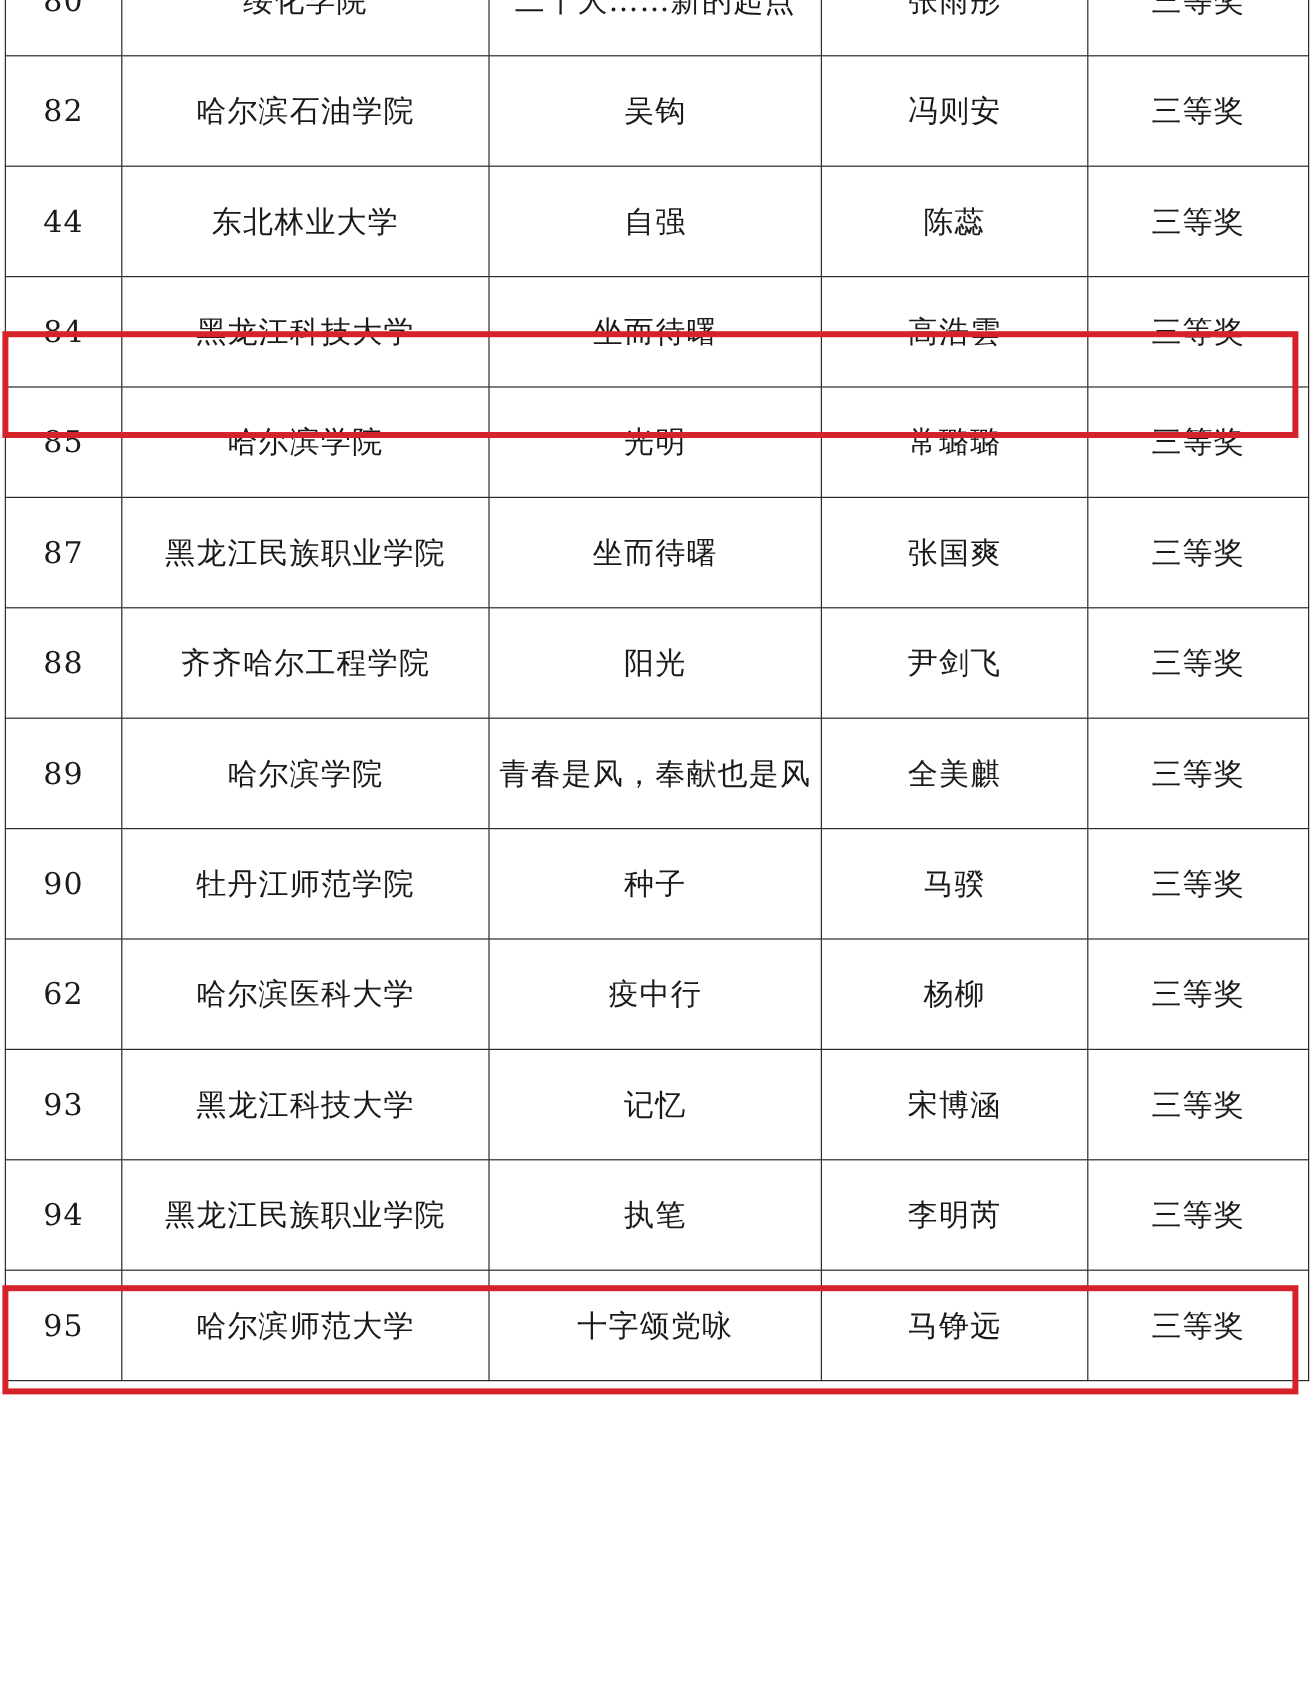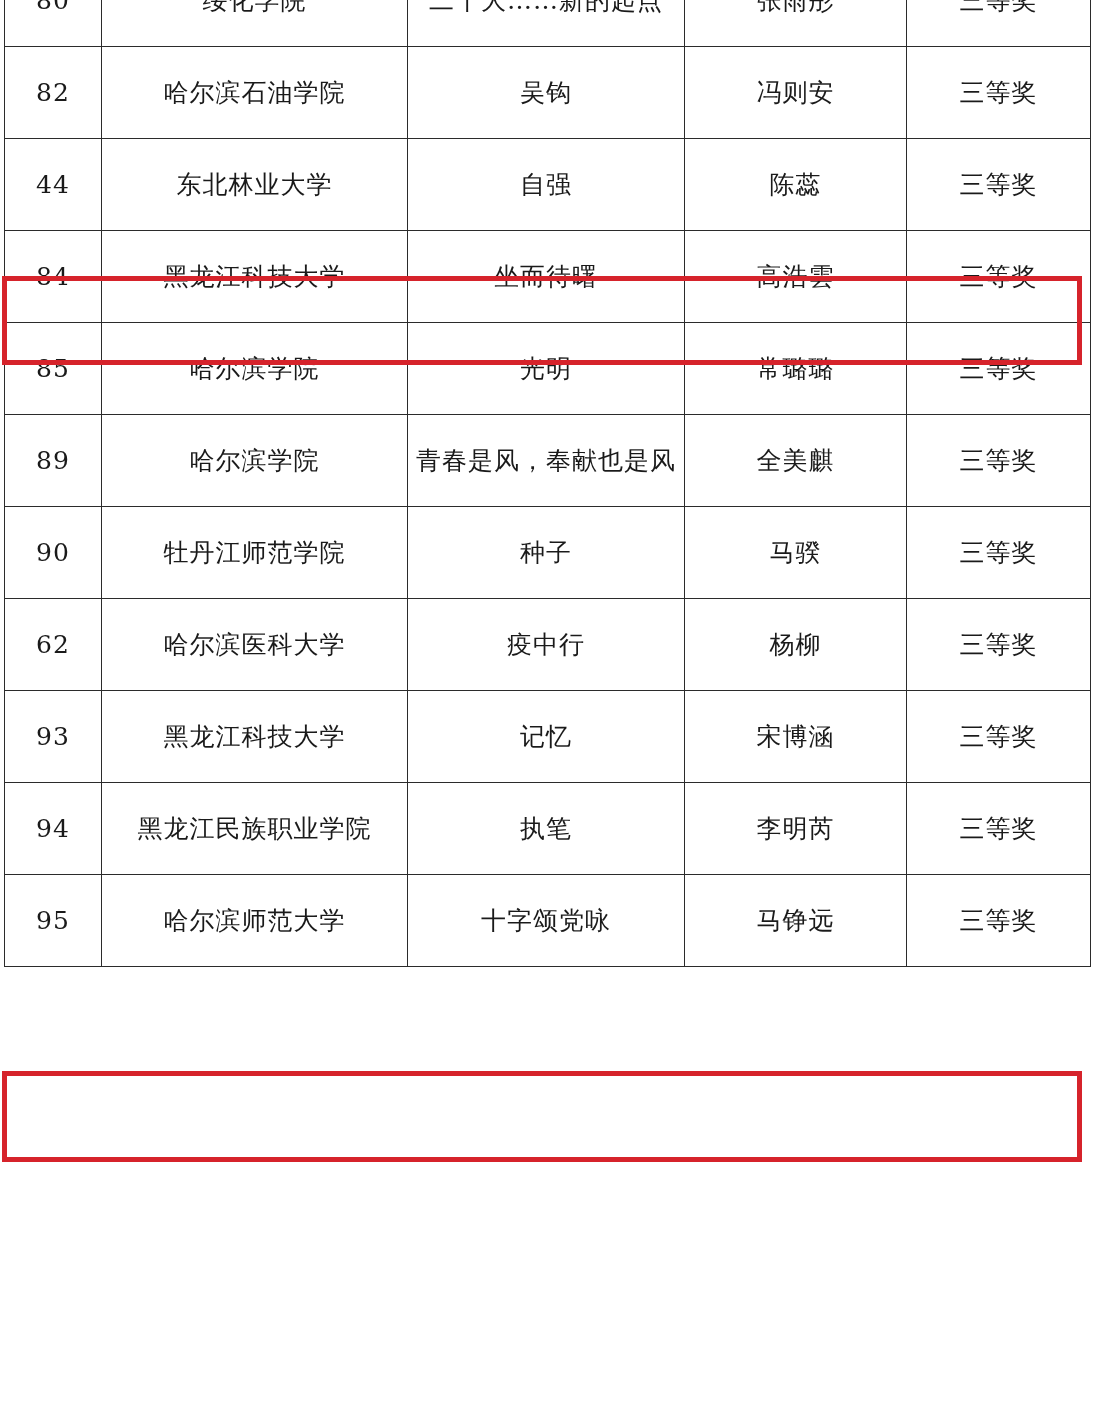--- a/index.html
+++ b/index.html
@@ -121,21 +121,35 @@
 
       <tr>
         <td class="rank">85</td>
         <td class="school">哈尔滨学院</td>
         <td class="title">光明</td>
         <td class="author">常璐璐</td>
         <td class="prize">三等奖</td>
       </tr>
 
 
-
+      <tr>
+        <td class="rank">87</td>
+        <td class="school">黑龙江民族职业学院</td>
+        <td class="title">坐而待曙</td>
+        <td class="author">张国爽</td>
+        <td class="prize">三等奖</td>
+      </tr>
+
+      <tr>
+        <td class="rank">88</td>
+        <td class="school">齐齐哈尔工程学院</td>
+        <td class="title">阳光</td>
+        <td class="author">尹剑飞</td>
+        <td class="prize">三等奖</td>
+      </tr>
 
       <tr>
         <td class="rank">89</td>
         <td class="school">哈尔滨学院</td>
         <td class="title">青春是风，奉献也是风</td>
         <td class="author">全美麒</td>
         <td class="prize">三等奖</td>
       </tr>
 
       <tr>

